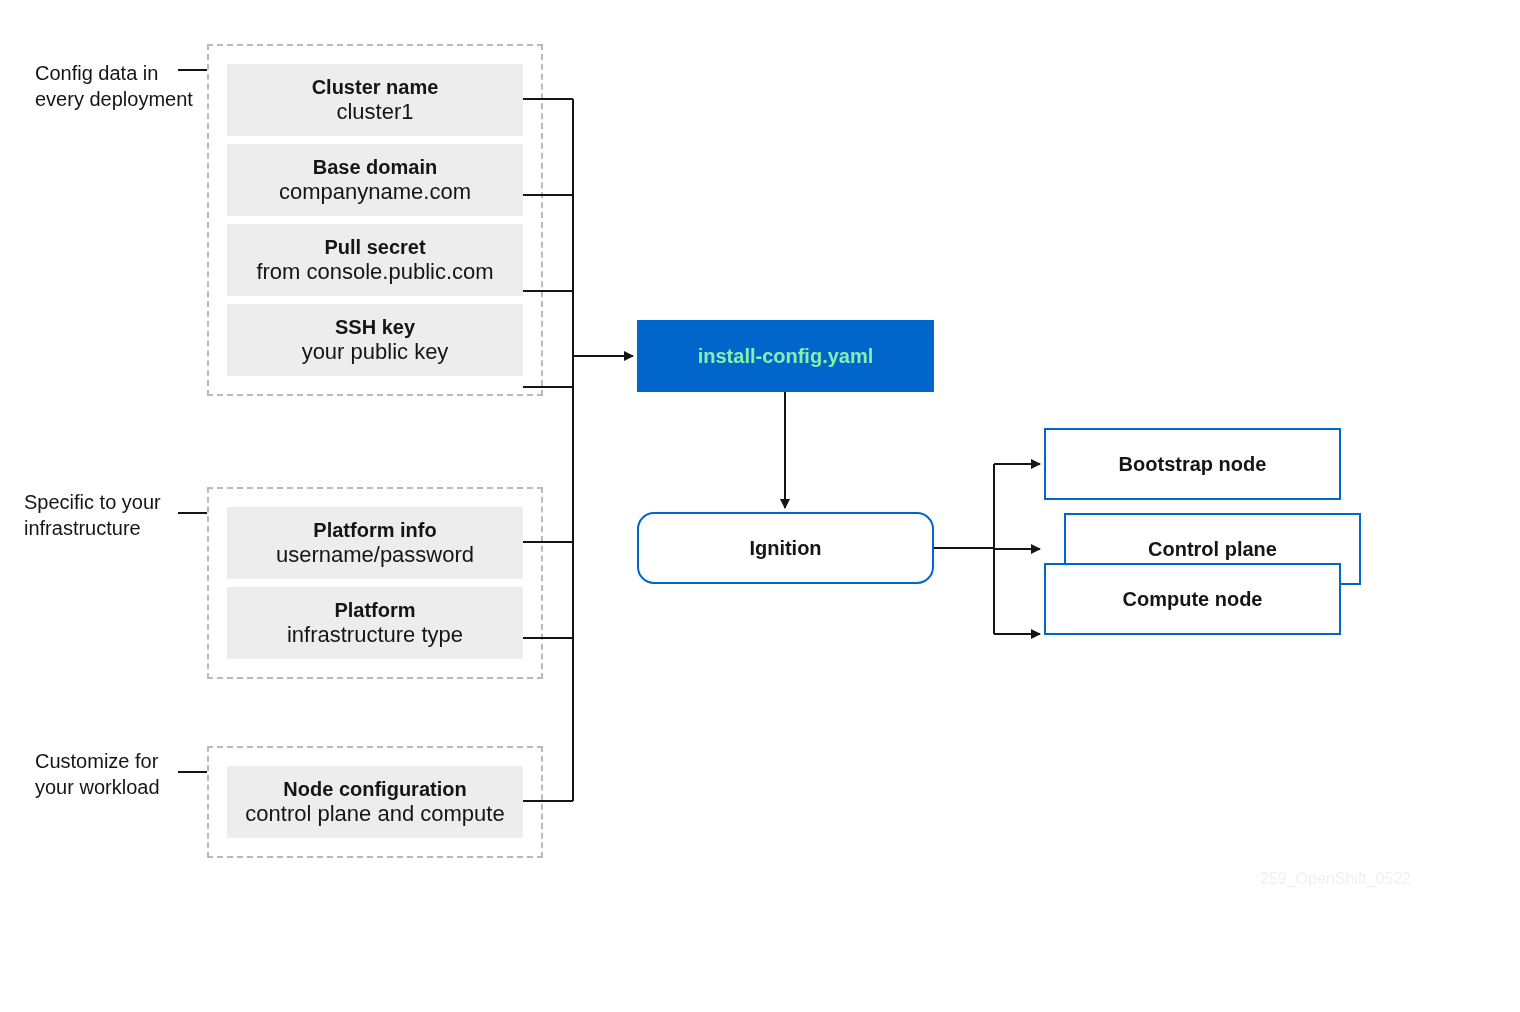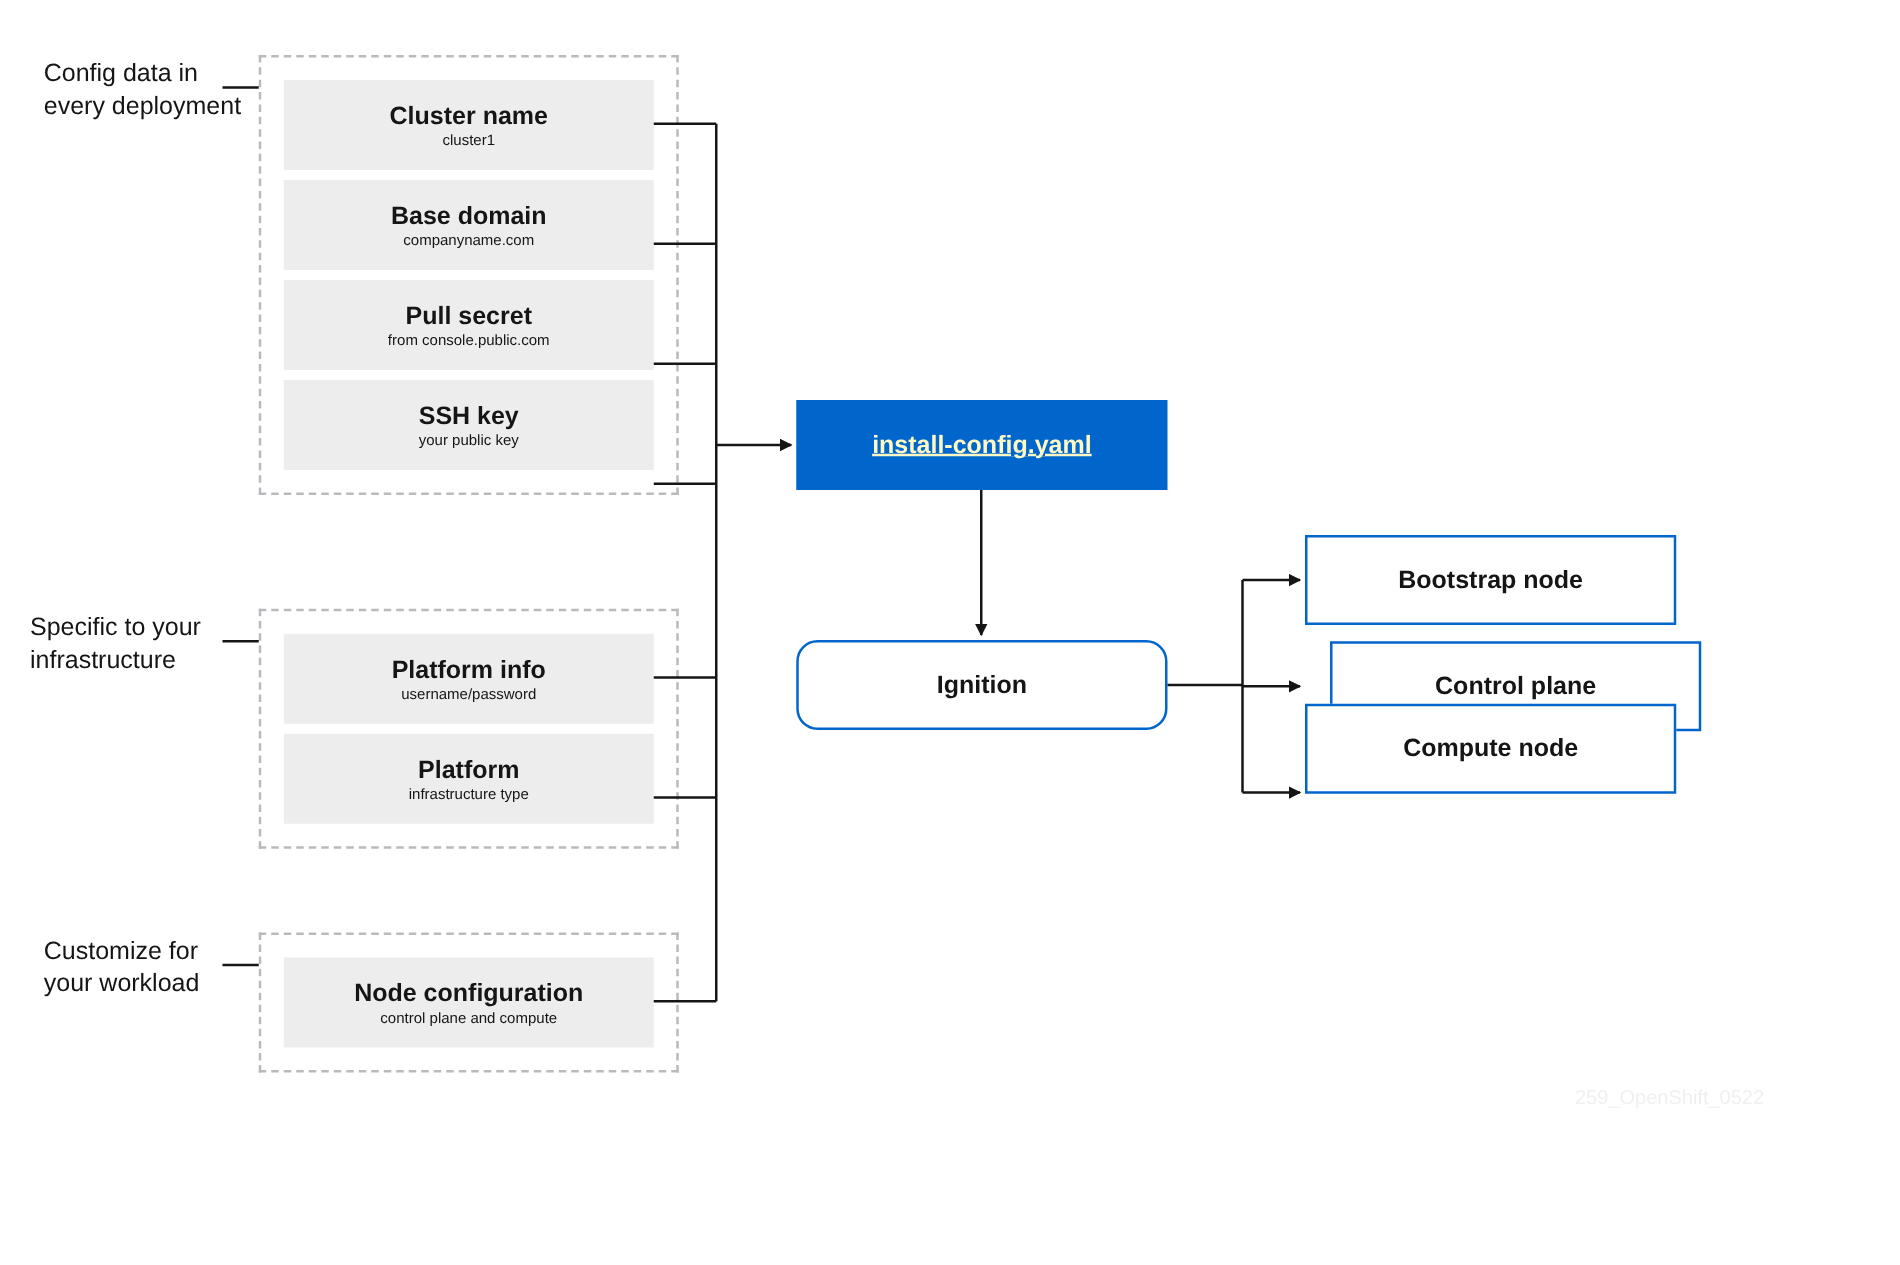--- a/index.html
+++ b/index.html
@@ -31,33 +31,32 @@
       justify-content: center;
       margin-bottom: 8px;
     }
     .config-box:last-child { margin-bottom: 0; justify-content: center; }
     .config-title {
       font-weight: 700;
       font-size: 20px;
       color: #151515;
     }
     .config-sub {
-      font-size: 12px;
+      font-size: 22px;
       color: #151515;
     }
     .blue-solid {
       position: absolute;
       background: #0066cc;
-      color: #fef9c3;
+      color: #86efac;
       font-weight: 700;
       font-size: 20px;
       display: flex;
       align-items: center;
       justify-content: center;
-      text-decoration: underline;
     }
     .blue-outline {
       position: absolute;
       border: 2px solid #0066cc;
       color: #151515;
       font-weight: 700;
       font-size: 20px;
       display: flex;
       align-items: center;
       justify-content: center;
@@ -72,21 +71,21 @@
     svg.connectors {
       position: absolute;
       top: 0; left: 0;
       width: 1520px; height: 1012px;
       pointer-events: none;
     }
   </style>
 </head>
 <body>
 
-<div class="label-text" style="left:35px; top:46px; white-space:pre;">Config data in
+<div class="label-text" style="left:35px; top:60px; white-space:pre;">Config data in
 every deployment</div>
 <div class="label-text" style="left:24px; top:489px; white-space:pre;">Specific to your
 infrastructure</div>
 <div class="label-text" style="left:35px; top:748px; white-space:pre;">Customize for
 your workload</div>
 
 <div class="dashed-group" style="left:207px; top:44px; width:336px;">
   <div class="config-box">
     <div class="config-title">Cluster name</div>
     <div class="config-sub">cluster1</div>

